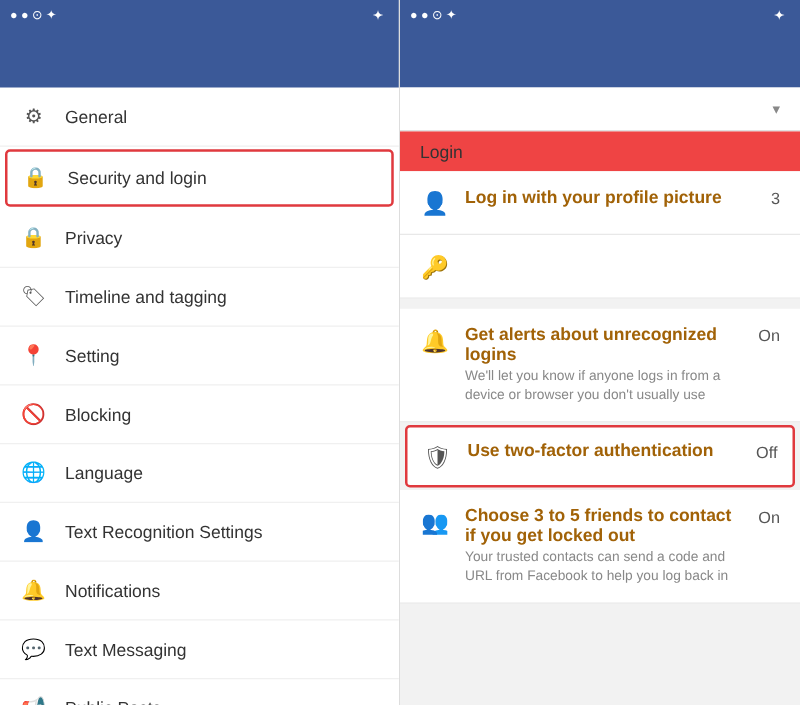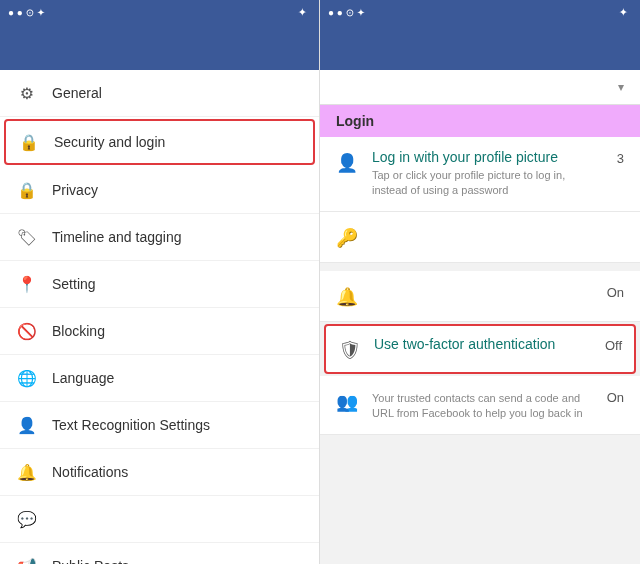--- a/index.html
+++ b/index.html
@@ -105,24 +105,24 @@
       display: flex;
       align-items: center;
       justify-content: space-between;
       border-bottom: 1px solid #e0e0e0;
       cursor: pointer;
     }
     .see-more-label { font-size: 14px; color: #555; }
     .chevron { font-size: 12px; color: #888; }
 
     .section-header {
-      background: #f0abfc;
+      background: #ef4444;
       padding: 8px 16px;
       font-size: 14px;
-      font-weight: bold;
+      font-weight: normal;
       color: #333;
     }
 
     .right-item {
       background: #fff;
       display: flex;
       align-items: flex-start;
       padding: 12px 16px;
       border-bottom: 1px solid #e8e8e8;
       gap: 12px;
@@ -138,21 +138,21 @@
       height: 24px;
       display: flex;
       align-items: center;
       justify-content: center;
       font-size: 18px;
       color: #555;
       flex-shrink: 0;
       margin-top: 2px;
     }
     .right-item-text { flex: 1; }
-    .right-item-title { font-size: 14px; color: #0f766e; font-weight: 400; }
+    .right-item-title { font-size: 14px; color: #a16207; font-weight: 700; }
     .right-item-desc { font-size: 11px; color: #888; margin-top: 3px; line-height: 1.4; }
     .right-item-status {
       font-size: 13px;
       color: #555;
       flex-shrink: 0;
       margin-top: 2px;
       min-width: 20px;
       text-align: right;
     }
 
@@ -211,20 +211,21 @@
       <div class="menu-item">
         <span class="menu-icon">👤</span>
         <span class="menu-label">Text Recognition Settings</span>
       </div>
       <div class="menu-item">
         <span class="menu-icon">🔔</span>
         <span class="menu-label">Notifications</span>
       </div>
       <div class="menu-item">
         <span class="menu-icon">💬</span>
+        <span class="menu-label">Text Messaging</span>
       </div>
       <div class="menu-item">
         <span class="menu-icon">📢</span>
         <span class="menu-label">Public Posts</span>
       </div>
     </div>
 </div>
 
 <div class="panel-right">
 
@@ -247,42 +248,44 @@
     <span class="see-more-label"></span>
     <span class="chevron">▾</span>
   </div>
 
   <div id="right-content" style="overflow-y:auto; flex:1;">
   <div class="section-header">Login</div>
       <div class="right-item">
         <span class="right-icon">👤</span>
         <div class="right-item-text">
           <div class="right-item-title">Log in with your profile picture</div>
-          <div class="right-item-desc">Tap or click your profile picture to log in, instead of using a password</div>
         </div>
         <span class="right-item-status">3</span>
       </div>
       <div class="right-item">
         <span class="right-icon">🔑</span>
       </div>
       <div class="divider"></div>
       <div class="right-item">
         <span class="right-icon">🔔</span>
         <div class="right-item-text">
+          <div class="right-item-title">Get alerts about unrecognized logins</div>
+          <div class="right-item-desc">We'll let you know if anyone logs in from a device or browser you don't usually use</div>
         </div>
         <span class="right-item-status">On</span>
       </div>
       <div class="right-item highlighted">
         <span class="right-icon">🛡</span>
         <div class="right-item-text">
           <div class="right-item-title">Use two-factor authentication</div>
         </div>
         <span class="right-item-status">Off</span>
       </div>
       <div class="right-item">
         <span class="right-icon">👥</span>
         <div class="right-item-text">
+          <div class="right-item-title">Choose 3 to 5 friends to contact if you get locked out</div>
           <div class="right-item-desc">Your trusted contacts can send a code and URL from Facebook to help you log back in</div>
         </div>
         <span class="right-item-status">On</span>
       </div>
     </div>
 </div>
 
 </body></html>

